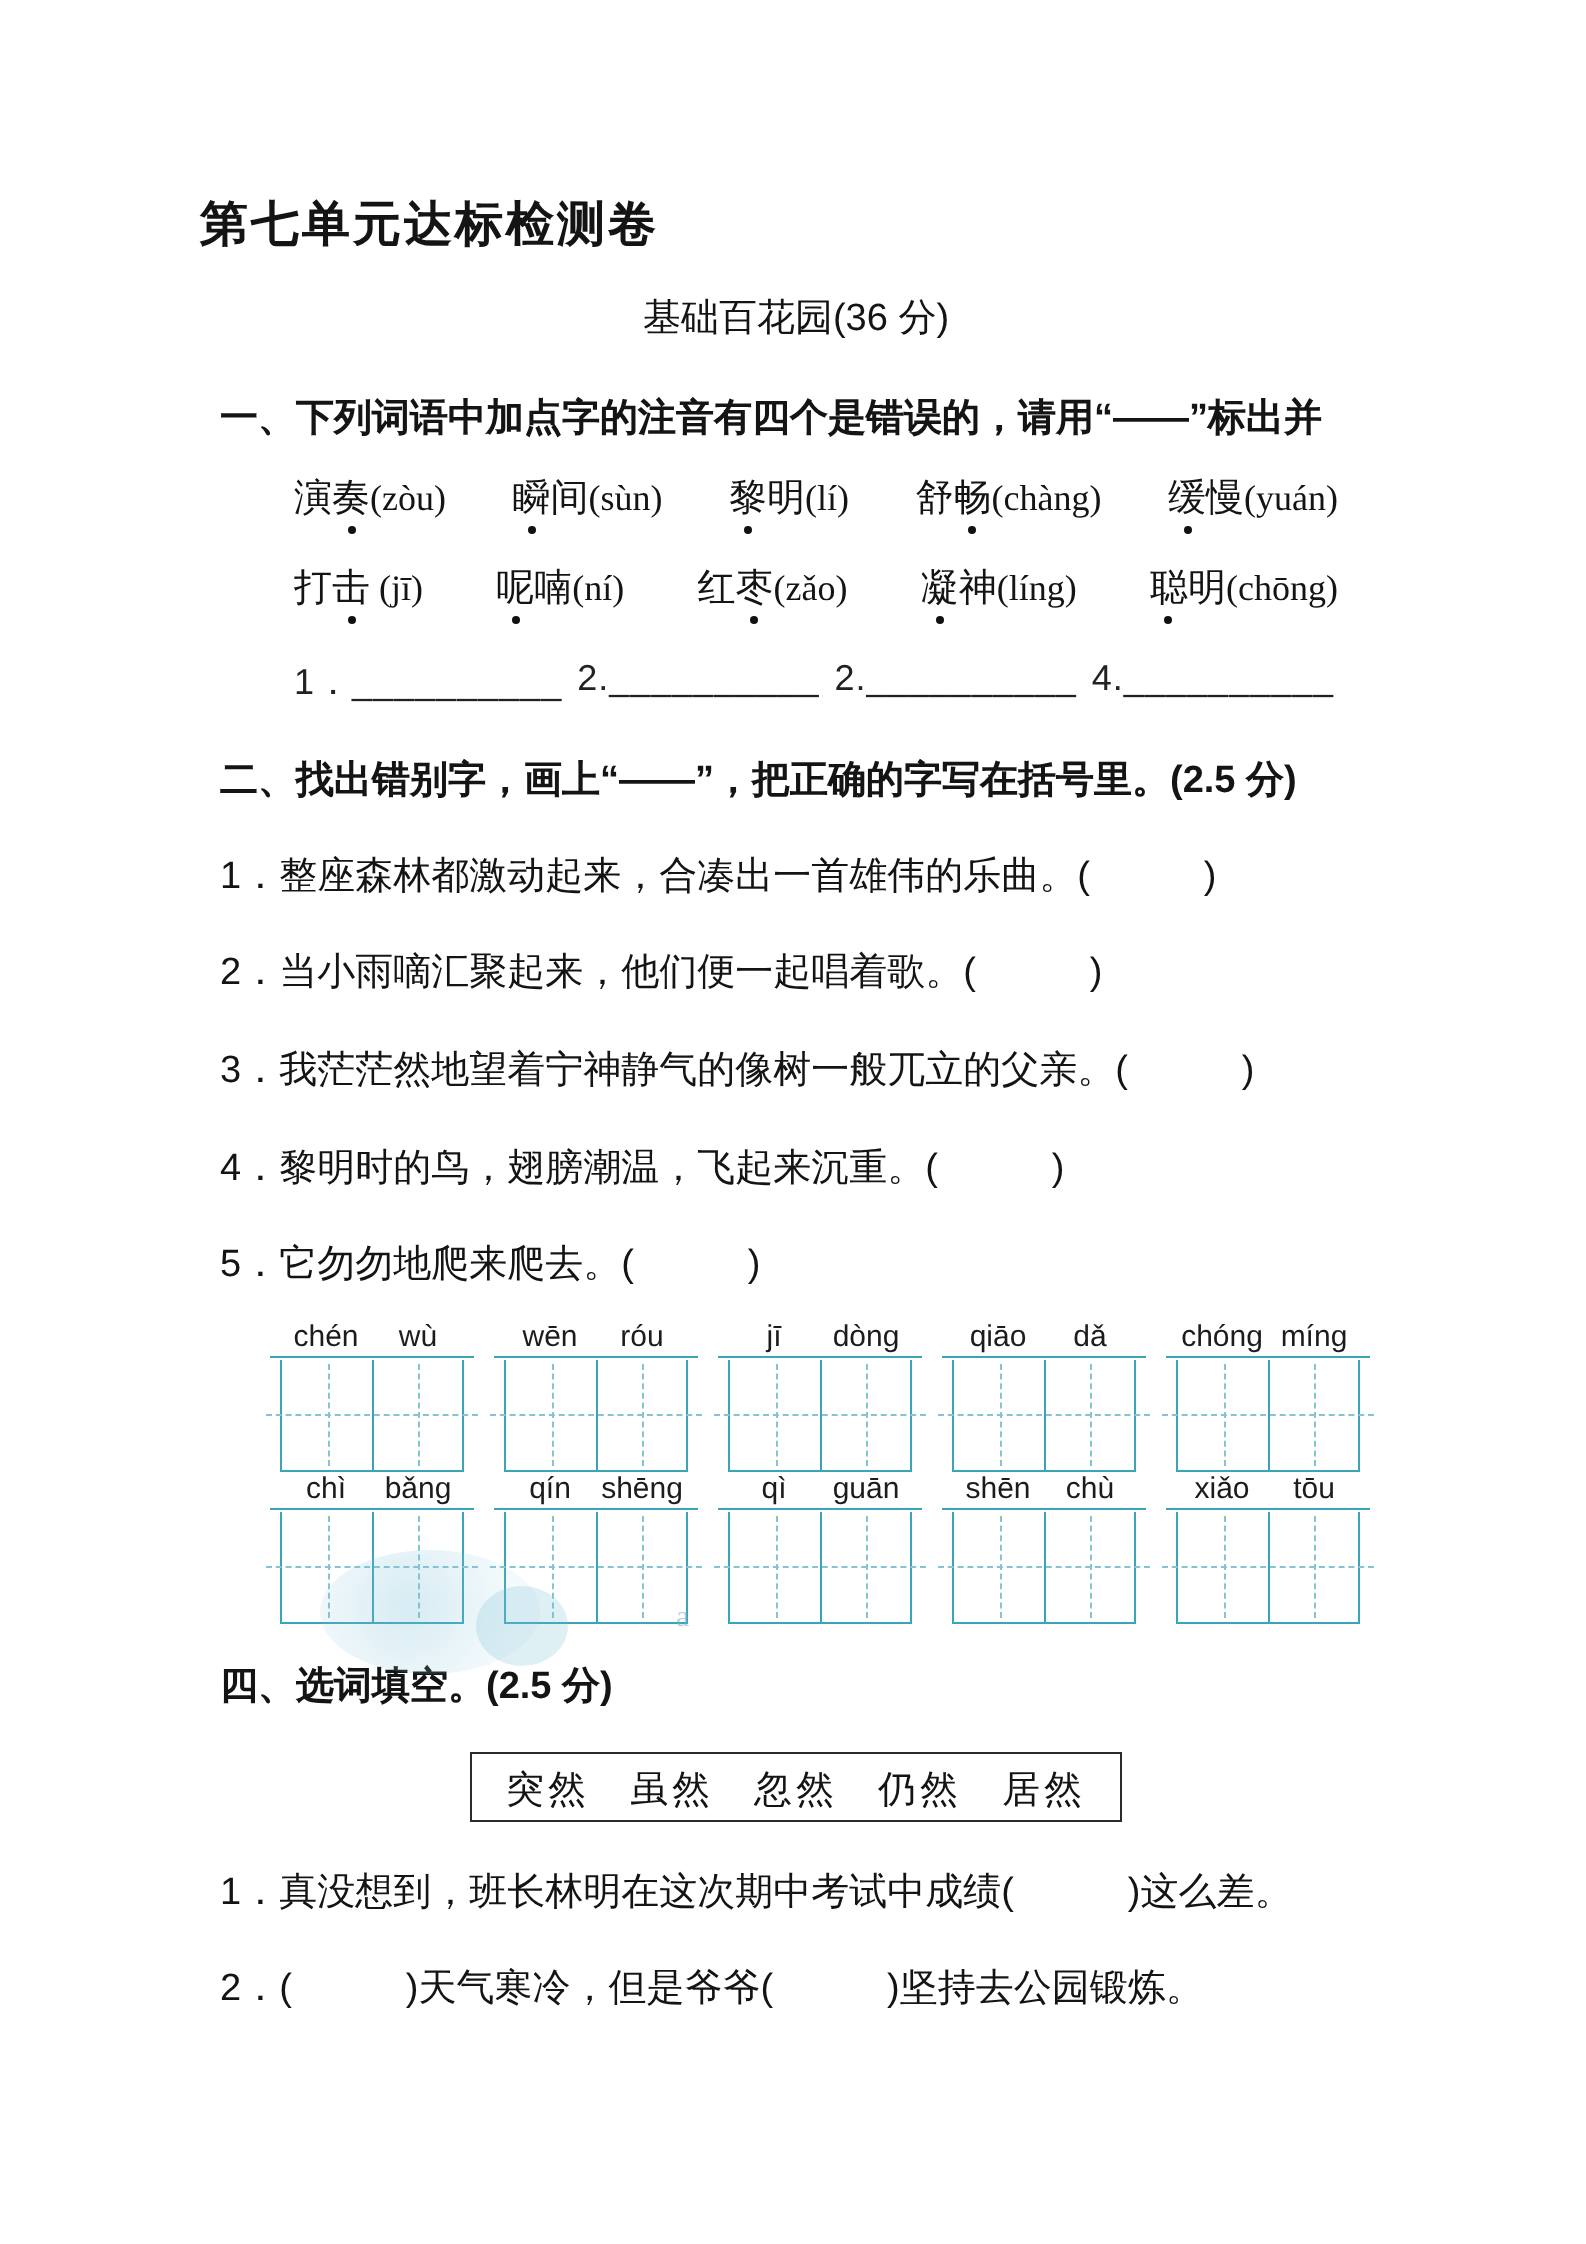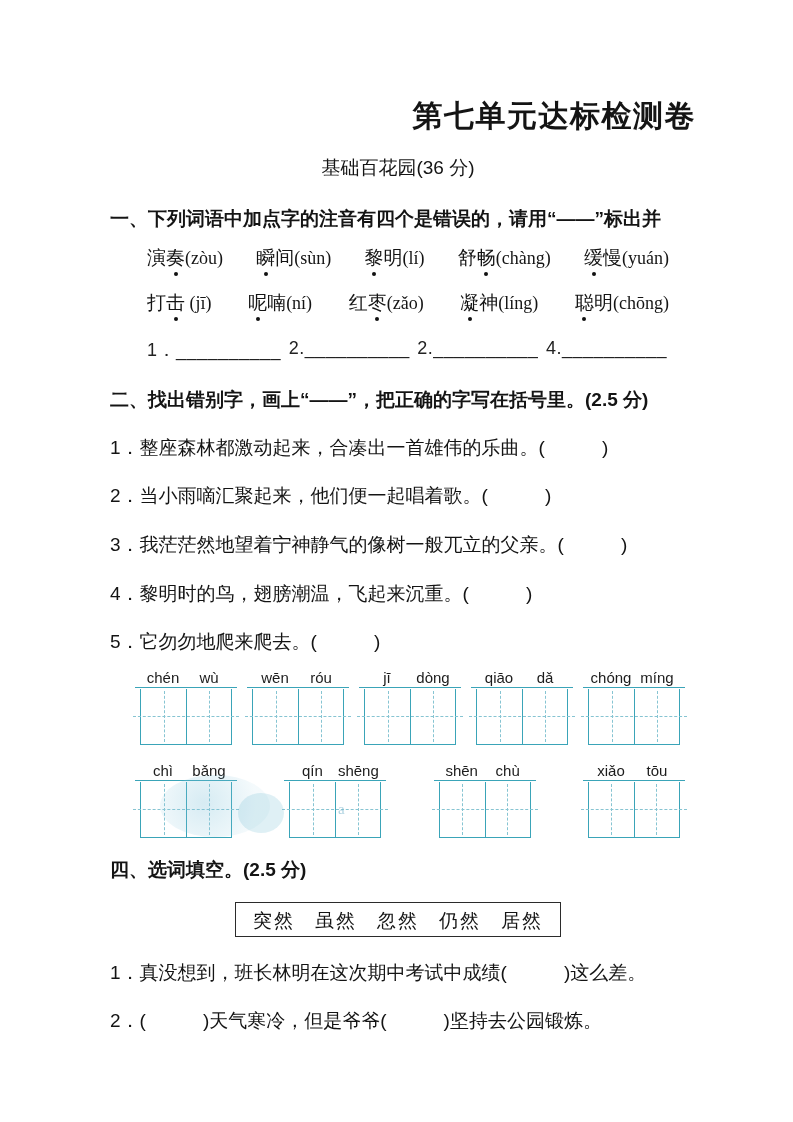--- a/index.html
+++ b/index.html
@@ -1,39 +1,39 @@
 <!DOCTYPE html>
 <html><head>
 <meta charset="utf-8">
 <style>
   html,body{margin:0;padding:0;background:#ffffff;}
   body{
     width:793px;height:1122px;position:relative;overflow:hidden;
     font-family:"Liberation Sans",sans-serif;color:#141414;
   }
   .content{position:absolute;left:100px;top:0;width:596px;}
-  .page-title{font-size:30px;font-weight:bold;text-align:right;margin:96px 0 0;letter-spacing:1.5px;}
+  .page-title{font-size:24px;font-weight:bold;text-align:left;margin:96px 0 0;letter-spacing:1.5px;}
   .subtitle{font-size:19px;font-weight:normal;text-align:center;margin:18px 0 0;}
   .sec-head{font-size:19px;font-weight:bold;margin:26px 0 0;padding-left:10px;line-height:1.25;}
   .sec-head.cont{padding-left:45px;margin-top:20px;}
   
   .word-row{display:flex;justify-content:space-between;width:522px;margin:19px 0 0 47px;
     font-family:"Liberation Serif",serif;font-size:19px;}
   .word-row:first-child{margin-top:14px;}
   .dotc{position:relative;display:inline-block;}
   .dotc::after{content:"";position:absolute;left:50%;margin-left:-2px;bottom:-5px;
     width:4px;height:4px;border-radius:50%;background:#111;}
   .py{font-size:18px;}
   .blank-row{display:flex;justify-content:space-between;width:520px;margin:22px 0 0 47px;
     font-size:18px;letter-spacing:0.5px;color:#222;}
   
   .item{font-size:19px;font-weight:normal;margin:24px 0 0;padding-left:10px;line-height:1.3;}
   
   .grid-row{display:flex;justify-content:space-between;width:540px;margin:14px 0 0 40px;}
-  .grid-row.second{margin-top:17px;}
+  .grid-row.second{margin-top:0;}
   .grid-unit{width:92px;}
   .gp{display:flex;font-size:15px;color:#1c1c1c;height:19px;}
   .gp span{flex:1;text-align:center;white-space:nowrap;}
   .gbox{position:relative;height:55px;border:1.6px solid #3aa4b8;border-top:none;margin-top:1px;}
   .gbox::before{content:"";position:absolute;top:-1.6px;left:-6px;right:-6px;
     border-top:1.8px solid #3aa4b8;}
   .gbox i{position:absolute;display:block;}
   .vmid{left:50%;top:0;bottom:0;width:0;border-left:1.6px solid #3aa4b8;}
   .vq{top:2px;bottom:2px;width:0;border-left:1.2px dashed #86c4d2;}
   .vq.q1{left:25%;} .vq.q2{left:75%;}
@@ -180,20 +180,32 @@
             </div>
             <div class="gbox">
               <i class="vmid"></i>
               <i class="vq q1"></i>
               <i class="vq q2"></i>
               <i class="hmid"></i>
             </div>
           </div>
           <div class="grid-unit">
             <div class="gp">
+              <span>qì</span>
+              <span>guān</span>
+            </div>
+            <div class="gbox">
+              <i class="vmid"></i>
+              <i class="vq q1"></i>
+              <i class="vq q2"></i>
+              <i class="hmid"></i>
+            </div>
+          </div>
+          <div class="grid-unit">
+            <div class="gp">
               <span>shēn</span>
               <span>chù</span>
             </div>
             <div class="gbox">
               <i class="vmid"></i>
               <i class="vq q1"></i>
               <i class="vq q2"></i>
               <i class="hmid"></i>
             </div>
           </div>

